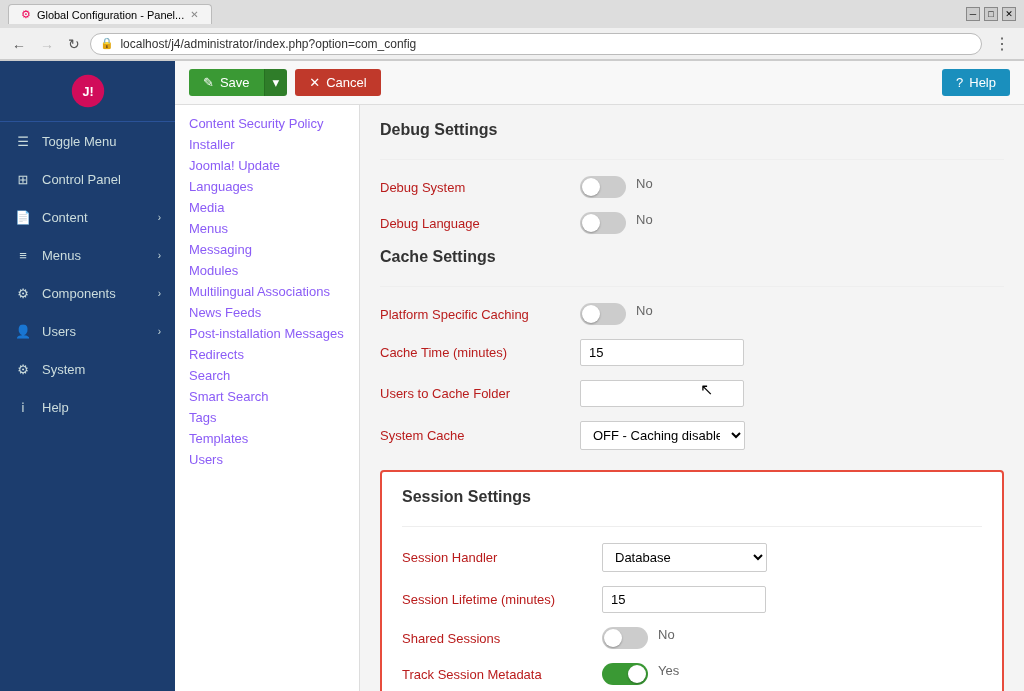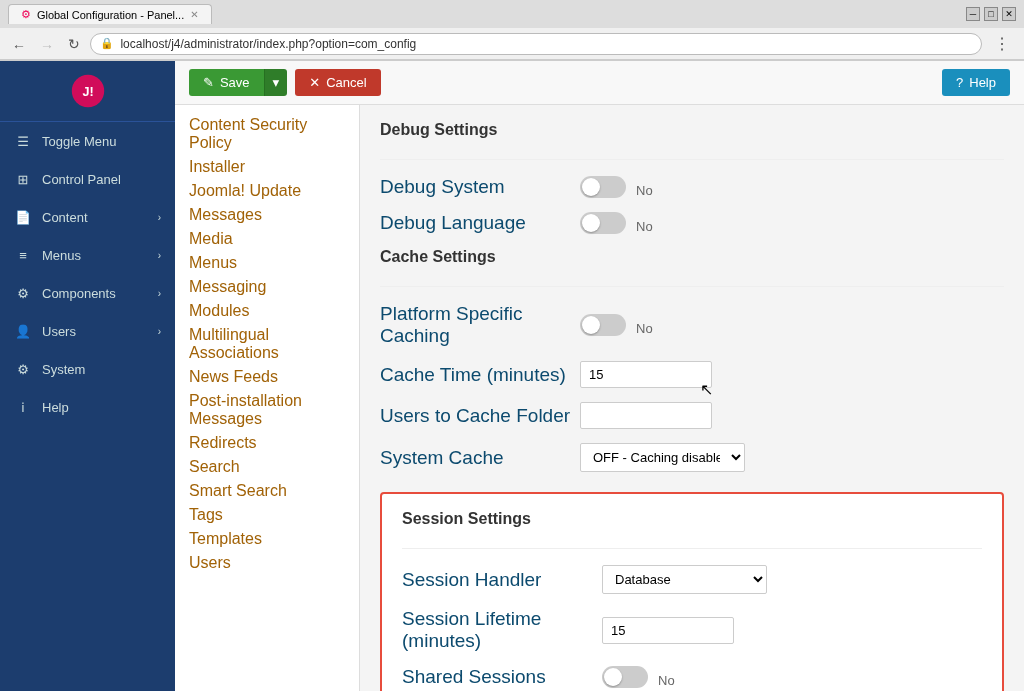--- a/index.html
+++ b/index.html
@@ -35,41 +35,41 @@
     
     .top-toolbar { background: #f8f8f8; border-bottom: 1px solid #ddd; padding: 8px 14px; display: flex; align-items: center; gap: 8px; }
     .btn-save { background: #3a9934; color: #fff; border: none; padding: 6px 14px; cursor: pointer; display: flex; align-items: center; gap: 6px; font-size: 13px; border-radius: 3px 0 0 3px; }
     .btn-save-dropdown { background: #2f7d29; color: #fff; border: none; padding: 6px 8px; cursor: pointer; border-radius: 0 3px 3px 0; border-left: 1px solid #267021; }
     .btn-cancel { background: #c0392b; color: #fff; border: none; padding: 6px 14px; cursor: pointer; display: flex; align-items: center; gap: 6px; font-size: 13px; border-radius: 3px; }
     .btn-help { background: #1a8fbd; color: #fff; border: none; padding: 6px 14px; cursor: pointer; display: flex; align-items: center; gap: 6px; font-size: 13px; border-radius: 3px; margin-left: auto; }
 
     
     .main-content { flex: 1; display: flex; overflow: hidden; }
     .left-nav { width: 185px; background: #fff; border-right: 1px solid #ddd; padding: 8px 0; overflow-y: auto; flex-shrink: 0; }
-    .left-nav a { display: block; padding: 3px 14px; color: #a16207; font-size: 16px; text-decoration: none; cursor: pointer; }
+    .left-nav a { display: block; padding: 3px 14px; color: #8b5cf6; font-size: 13px; text-decoration: none; cursor: pointer; }
 
     .content-area { flex: 1; padding: 16px 20px; overflow-y: auto; background: #f4f4f4; }
 
     
     .section-title { font-size: 16px; font-weight: bold; color: #333; margin-bottom: 14px; padding-bottom: 6px; }
     .form-row { display: flex; align-items: center; margin-bottom: 14px; }
-    .form-label { width: 200px; color: #0c4a6e; font-size: 19px; flex-shrink: 0; }
-    .form-control { display: flex; align-items: flex-end; gap: 10px; }
+    .form-label { width: 200px; color: #b91c1c; font-size: 13px; flex-shrink: 0; }
+    .form-control { display: flex; align-items: flex-start; gap: 10px; }
 
     
     .toggle { width: 46px; height: 22px; background: #ccc; border-radius: 11px; position: relative; cursor: pointer; display: inline-block; }
     .toggle.off { background: #ccc; }
     .toggle.on { background: #3a9934; }
     .toggle-knob { width: 18px; height: 18px; background: #fff; border-radius: 50%; position: absolute; top: 2px; transition: left 0.2s; box-shadow: 0 1px 2px rgba(0,0,0,0.3); }
     .toggle.off .toggle-knob { left: 2px; }
     .toggle.on .toggle-knob { left: 26px; }
     .toggle-label { color: #666; font-size: 13px; }
 
     
-    .text-input { border: 1px solid #ccc; padding: 5px 8px; font-size: 13px; background: #fff; width: 132px; border-radius: 2px; }
+    .text-input { border: 1px solid #ccc; padding: 5px 8px; font-size: 13px; background: #fff; width: 164px; border-radius: 2px; }
 
     
     .select-input { border: 1px solid #ccc; padding: 5px 8px; font-size: 13px; background: #fff; width: 165px; border-radius: 2px; cursor: pointer; }
 
     
     .session-box { border: 2px solid #e74c3c; border-radius: 4px; background: #fff; padding: 16px 20px; margin-top: 20px; }
     .session-box .section-title { color: #333; }
 
     .divider { height: 1px; background: #eee; margin: 10px 0 16px; }
   </style>
@@ -170,21 +170,21 @@
         <span>Help</span>
       </button>
     </div>
 
     <div class="main-content">
 
       <div class="left-nav">
         <a>Content Security Policy</a>
         <a>Installer</a>
         <a>Joomla! Update</a>
-        <a>Messages</a>
+        <a>Languages</a>
         <a>Media</a>
         <a>Menus</a>
         <a>Messaging</a>
         <a>Modules</a>
         <a>Multilingual Associations</a>
         <a>News Feeds</a>
         <a>Post-installation Messages</a>
         <a>Redirects</a>
         <a>Search</a>
         <a>Smart Search</a>

